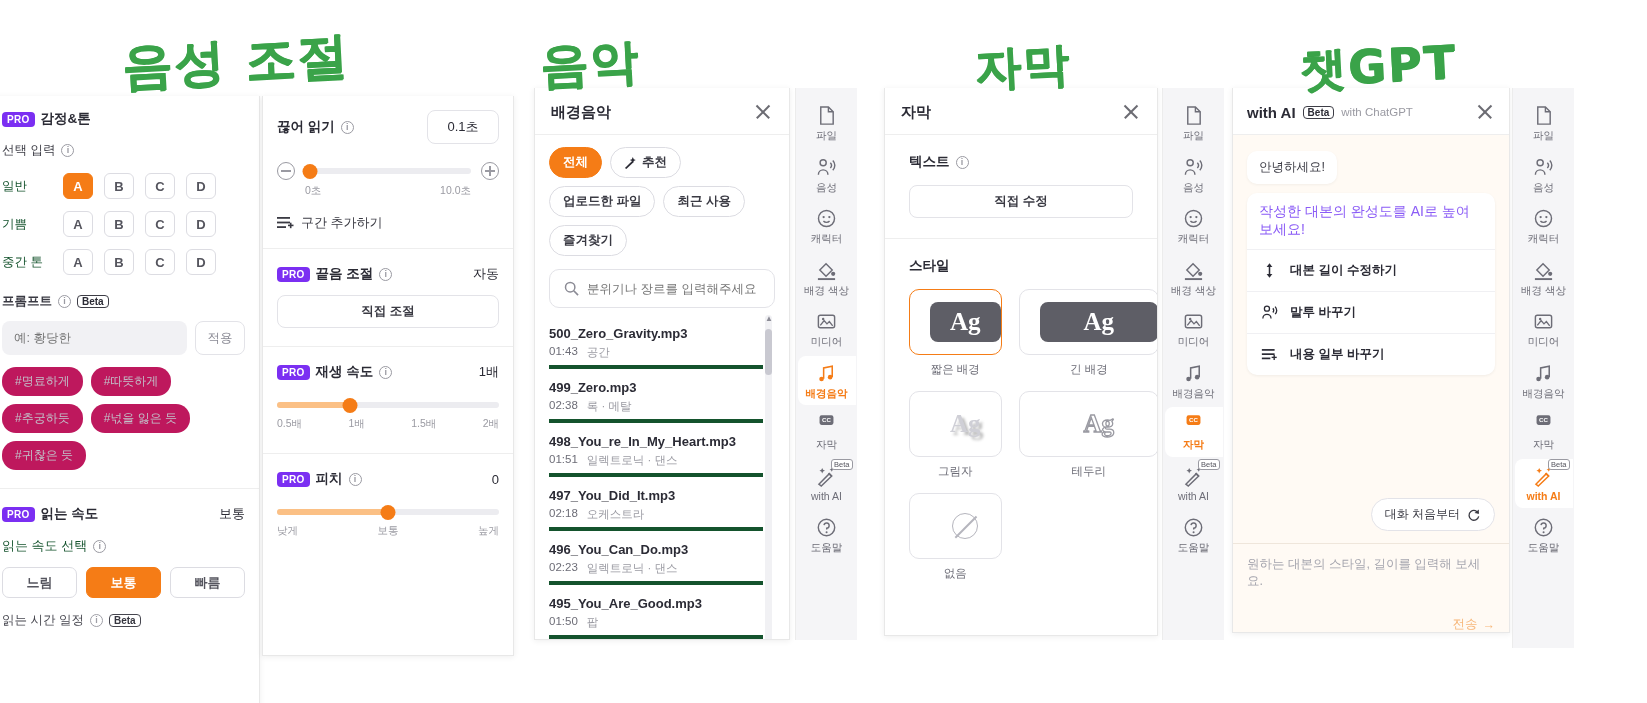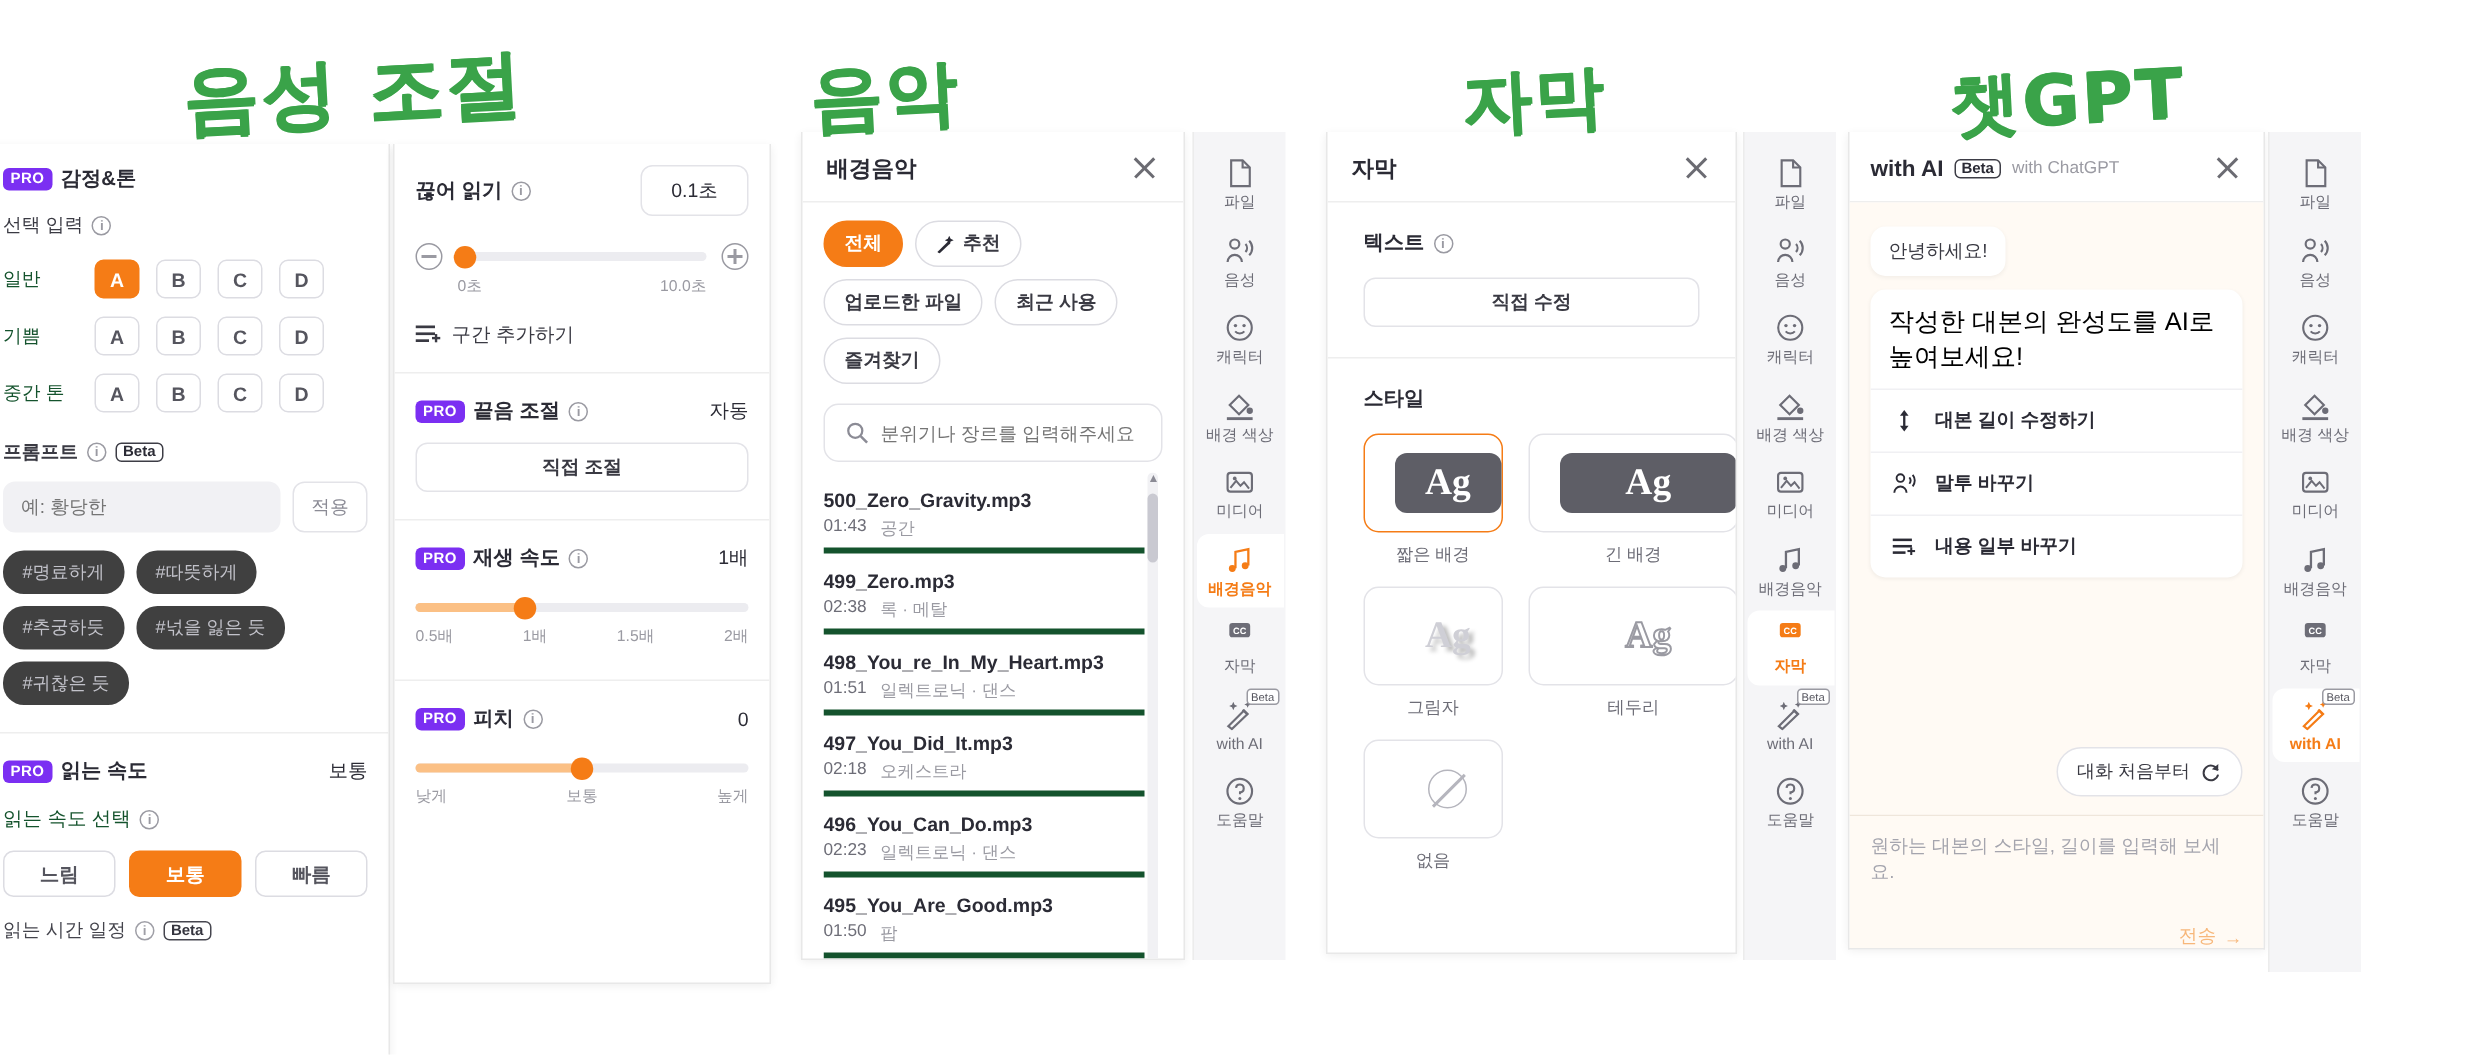--- a/index.html
+++ b/index.html
@@ -109,21 +109,21 @@
     flex:1; background:#f1f1f4; border:none; border-radius:8px;
     padding: 10px 12px; font-size:12.5px; color:#8b8b95;
     font-family: inherit;
   }
   .apply-btn {
     width: 56px; border:1px solid #e3e3e8; border-radius:8px; background:#fff;
     font-size:12.5px; color:#8b8b95; cursor:pointer; font-family:inherit;
   }
   .tagwrap { display:flex; flex-wrap:wrap; gap:8px; }
   .tag {
-    background:#404040; border-radius: 14px; padding: 6px 13px;
+    background:#be185d; border-radius: 14px; padding: 6px 13px;
     font-size:12px; color:#c2c2ca; cursor:pointer;
   }
 
   
   .seg-row { display:flex; gap: 9px; }
   .seg {
     flex:1; height: 31px; border:1px solid #dcdce2; border-radius:7px;
     display:flex; align-items:center; justify-content:center;
     font-size:13px; font-weight:700; color:#55555e; background:#fff; cursor:pointer;
   }
@@ -215,21 +215,21 @@
   
   .chat-area { background:#fffaf4; height: 100%; padding: 16px 14px 0 14px; position:relative; }
   .bubble {
     background:#fff; border-radius:10px; padding: 8px 12px; font-size:12.5px;
     color:#3a3a43; display:inline-block; box-shadow:0 1px 3px rgba(0,0,0,0.05);
   }
   .menu-card {
     margin-top: 9px; background:#fff; border-radius:10px; overflow:hidden;
     box-shadow:0 1px 3px rgba(0,0,0,0.06);
   }
-  .menu-head { padding: 10px 12px; font-size:17px; color:#000000; border-bottom:1px solid #f0f0f3; }
+  .menu-head { padding: 10px 12px; font-size:14px; color:#8b5cf6; border-bottom:1px solid #f0f0f3; }
   .menu-item {
     display:flex; align-items:center; gap:12px; padding: 12px 14px;
     border-bottom:1px solid #f0f0f3; font-size:12.5px; font-weight:700; color:#2b2b35;
     cursor:pointer;
   }
   .menu-item:last-child { border-bottom:none; }
   .reset-btn {
     border:1px solid #e3e3e8; background:#fff; border-radius:17px;
     padding: 7px 13px; font-size:12px; color:#3a3a43; display:inline-flex;
     align-items:center; gap:7px; cursor:pointer; font-family: inherit;

